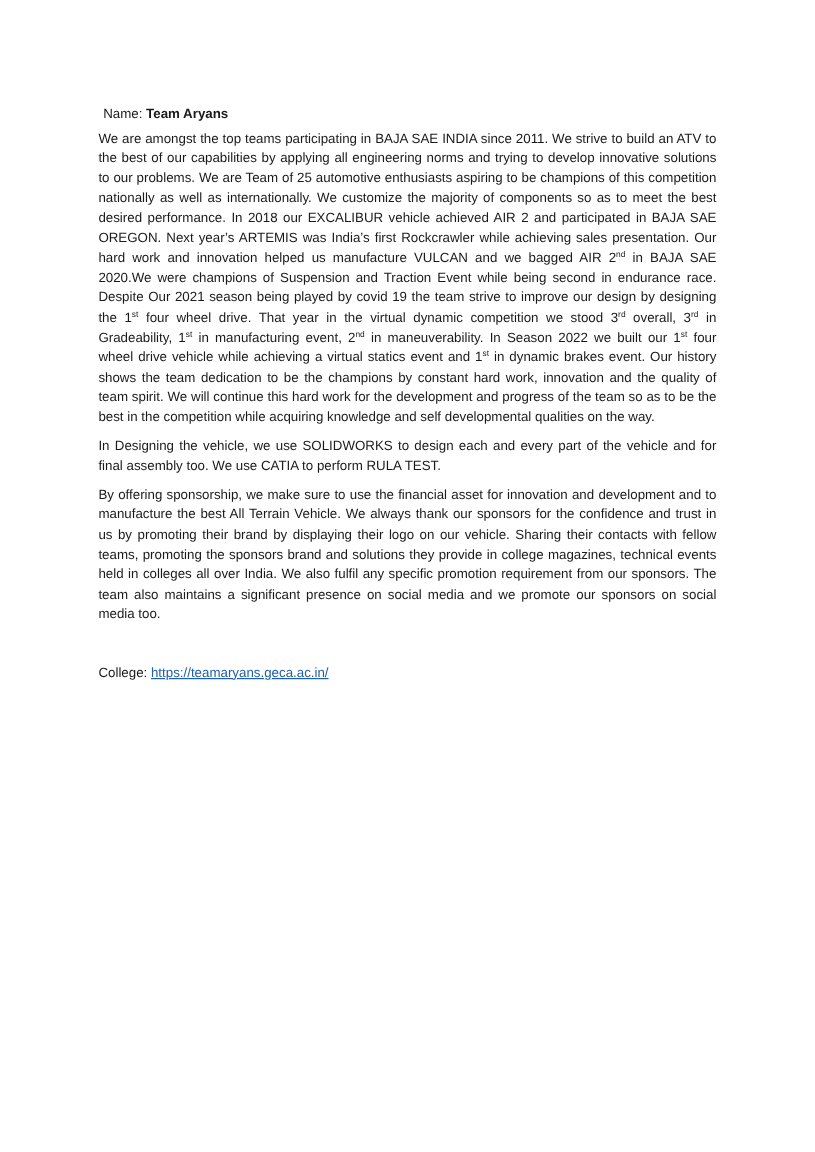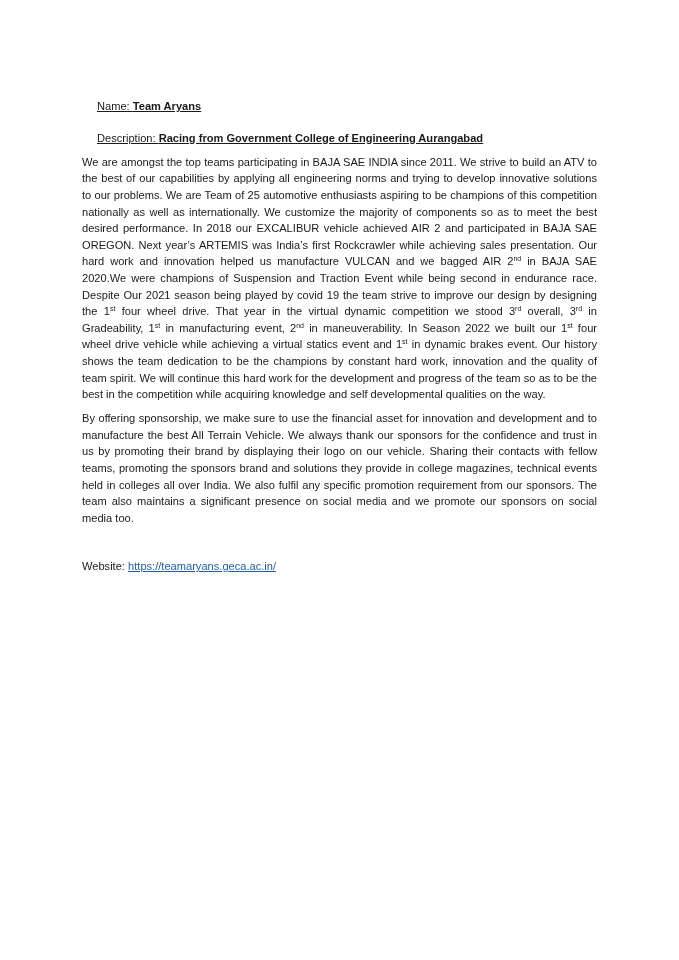--- a/index.html
+++ b/index.html
@@ -7,36 +7,36 @@
     .page {
       position: absolute;
       left: 82px;
       top: 83px;
       width: 515px;
       font-family: "Liberation Sans", sans-serif;
       font-size: 11.1px;
       color: #1a1a1a;
       line-height: 16.6px;
     }
-    .line { margin: 15px; text-decoration: underline; }
+    .line { margin: 4px; }
     .bold { font-weight: bold; }
     .para { margin: 0 0 7.6px 0; text-align: justify; }
     sup { font-size: 7px; line-height: 0; vertical-align: 4px; }
     .spacer { height: 24px; }
     .contact { margin: 0 0 7.6px 0; }
     a.link { color: #1f5fa8; text-decoration: underline; }
   </style>
 </head>
 <body>
 
 <div class="page">
   <p class="line"><span>Name: </span><span class="bold">Team Aryans</span></p>
-  <p class="line" style="margin-bottom:7.6px"><span>Description: </span><span class="bold">Racing from Government College of Engineering Aurangabad</span></p>
 
   <p class="para"><span>We are amongst the top teams participating in BAJA SAE INDIA since 2011. We strive to build an ATV to the best of our capabilities by applying all engineering norms and trying to develop innovative solutions to our problems. We are Team of 25 automotive enthusiasts aspiring to be champions of this competition nationally as well as internationally. We customize the majority of components so as to meet the best desired performance. In 2018 our EXCALIBUR vehicle achieved AIR 2 and participated in BAJA SAE OREGON. Next year’s ARTEMIS was India’s first Rockcrawler while achieving sales presentation. Our hard work and innovation helped us manufacture VULCAN and we bagged AIR 2</span><sup>nd</sup><span> in BAJA SAE 2020.We were champions of Suspension and Traction Event while being second in endurance race. Despite Our 2021 season being played by covid 19 the team strive to improve our design by designing the 1</span><sup>st</sup><span> four wheel drive. That year in the virtual dynamic competition we stood 3</span><sup>rd</sup><span> overall, 3</span><sup>rd</sup><span> in Gradeability, 1</span><sup>st</sup><span> in manufacturing event, 2</span><sup>nd</sup><span> in maneuverability. In Season 2022 we built our 1</span><sup>st</sup><span> four wheel drive vehicle while achieving a virtual statics event and 1</span><sup>st</sup><span> in dynamic brakes event. Our history shows the team dedication to be the champions by constant hard work, innovation and the quality of team spirit. We will continue this hard work for the development and progress of the team so as to be the best in the competition while acquiring knowledge and self developmental qualities on the way.</span></p>
 
+  <p class="para">In Designing the vehicle, we use SOLIDWORKS to design each and every part of the vehicle and for final assembly too. We use CATIA to perform RULA TEST.</p>
 
   <p class="para">By offering sponsorship, we make sure to use the financial asset for innovation and development and to manufacture the best All Terrain Vehicle. We always thank our sponsors for the confidence and trust in us by promoting their brand by displaying their logo on our vehicle. Sharing their contacts with fellow teams, promoting the sponsors brand and solutions they provide in college magazines, technical events held in colleges all over India. We also fulfil any specific promotion requirement from our sponsors. The team also maintains a significant presence on social media and we promote our sponsors on social media too.</p>
 
   <div class="spacer"></div>
 
-  <p class="contact"><span>Website: </span><a class="link" href="#">https://teamaryans.geca.ac.in/</a></p>
+  <p class="contact"><span>College: </span><a class="link" href="#">https://teamaryans.geca.ac.in/</a></p>
 </div>
 
 </body></html>

